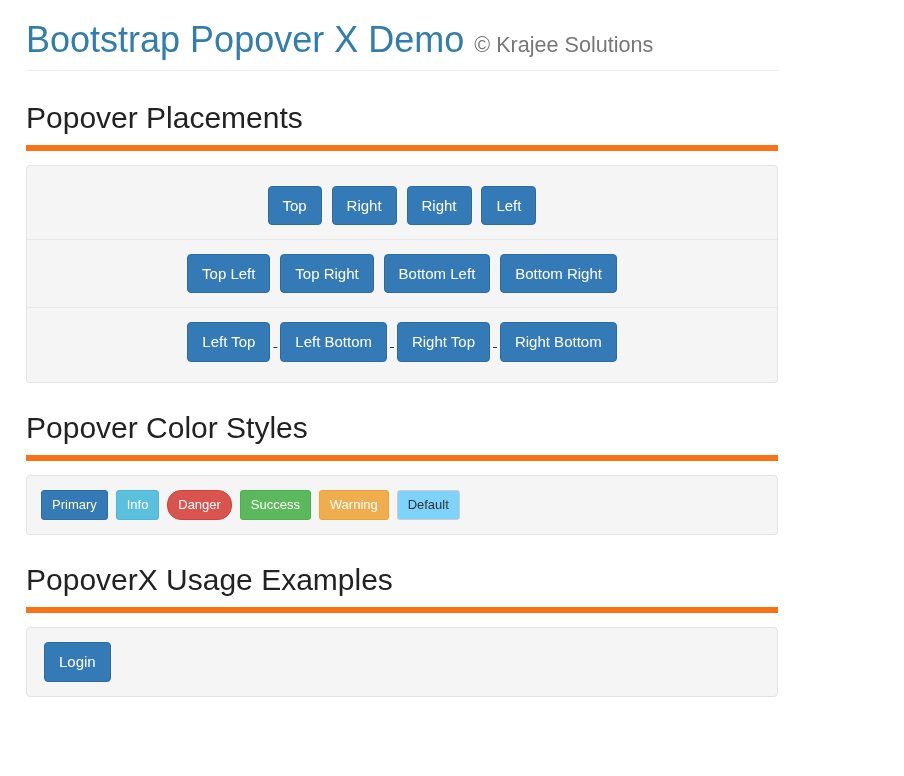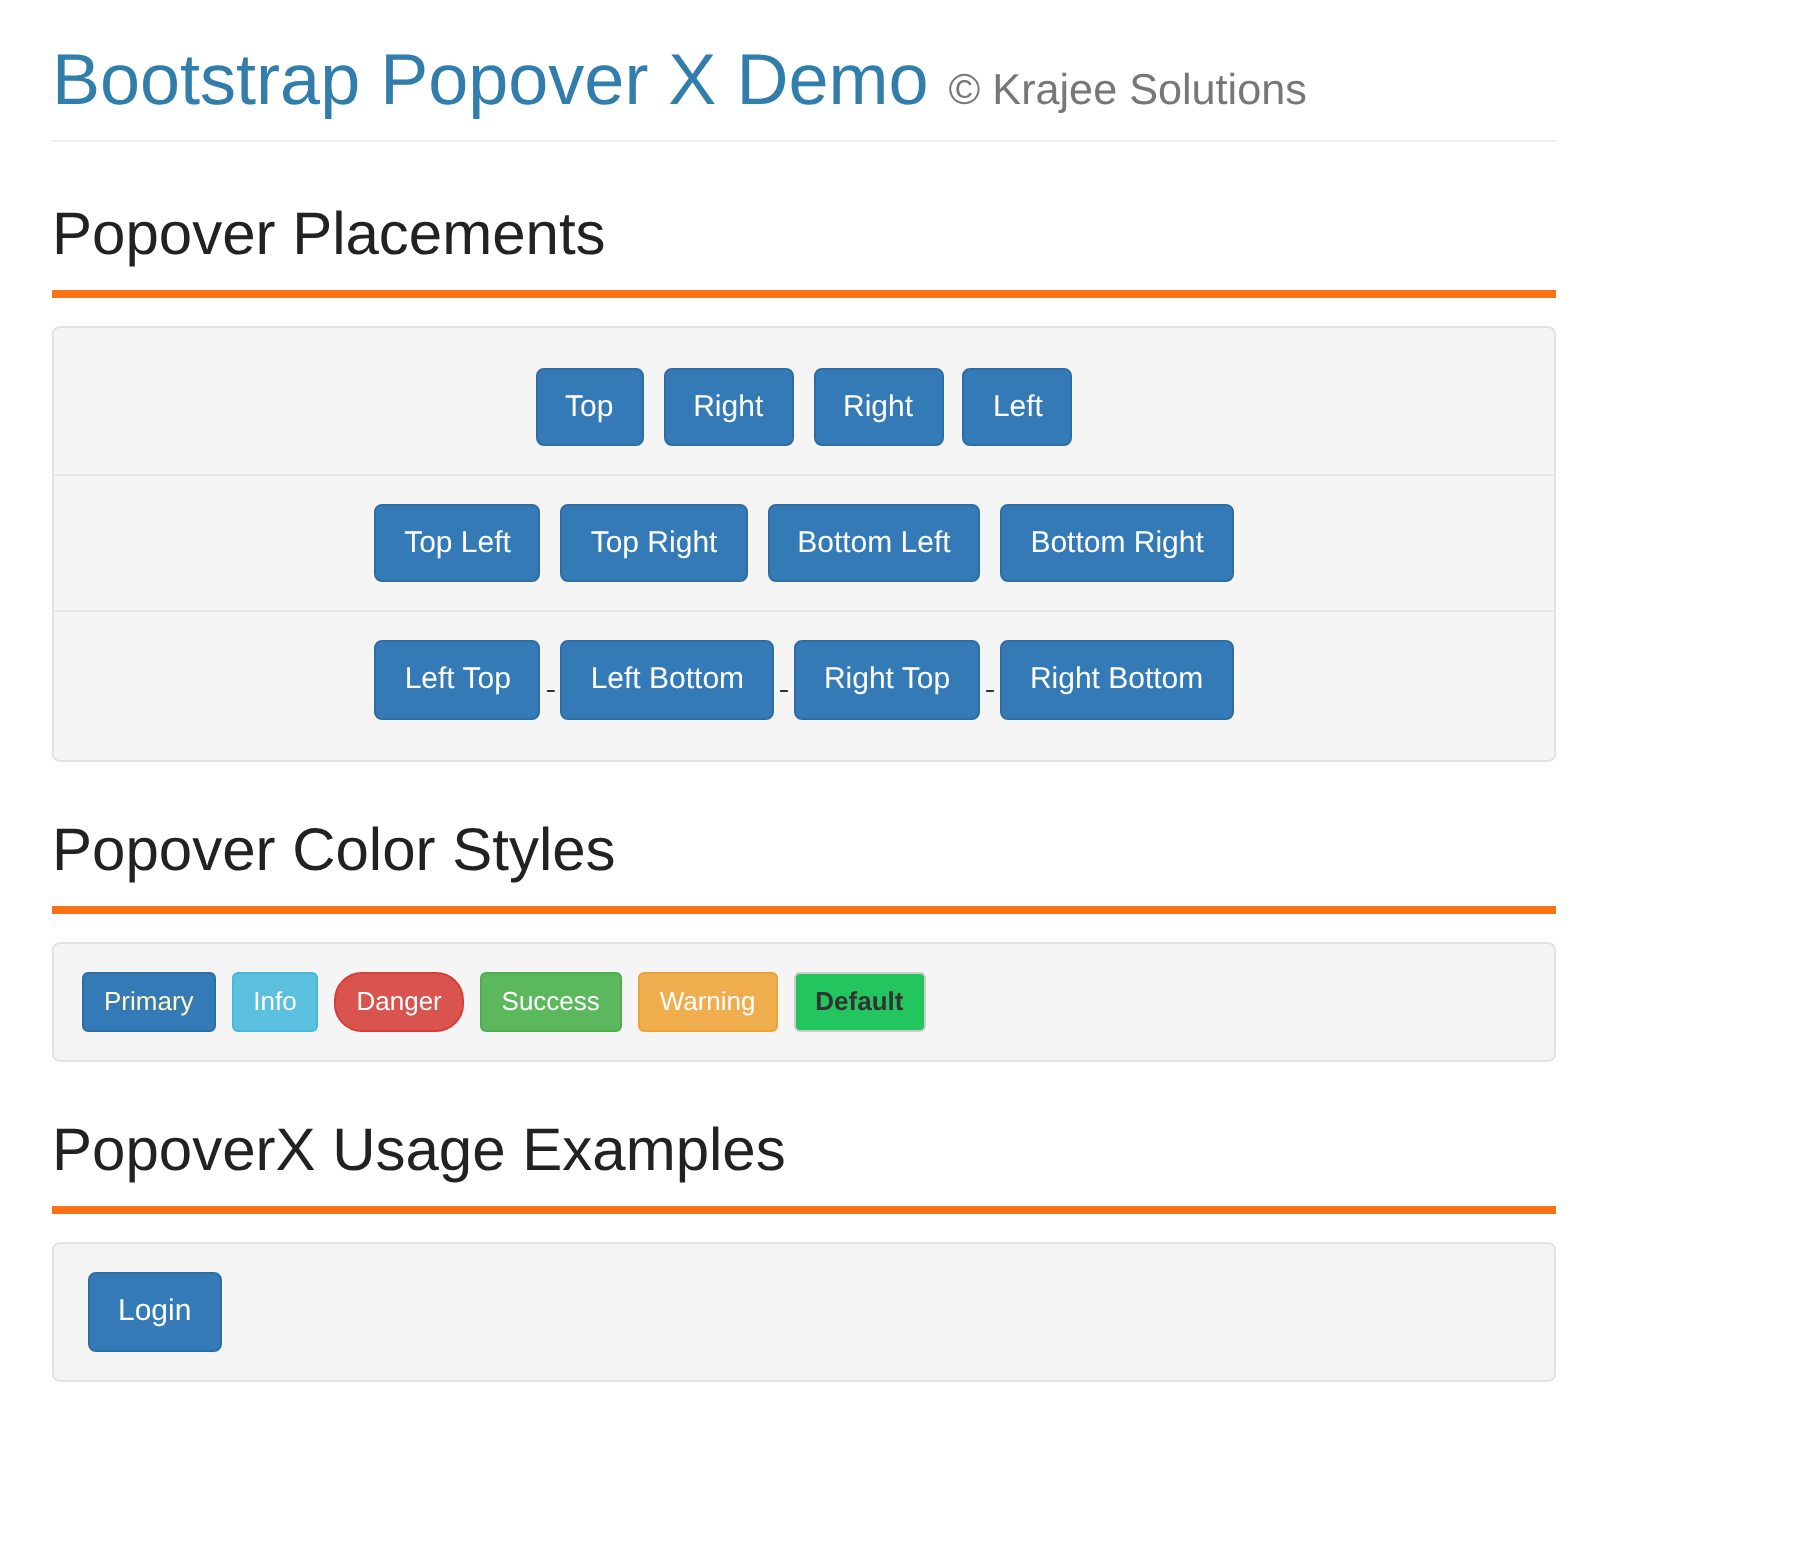--- a/index.html
+++ b/index.html
@@ -29,21 +29,21 @@
   .page-header h1 small {
     font-size: 0.6em;
     color: #777;
     font-weight: 400;
   }
   h2.section-title {
     font-size: 30px;
     font-weight: 500;
     color: #222;
     margin: 28px 0 14px 0;
-    border-bottom: 4px solid #f97316;
+    border-bottom: 6px solid #f97316;
     padding-bottom: 10px;
   }
   .well {
     background-color: #f5f5f5;
     border: 1px solid #e3e3e3;
     border-radius: 4px;
     padding: 19px;
     margin-bottom: 20px;
     min-height: 20px;
   }
@@ -79,21 +79,21 @@
     padding: 5px 10px;
     font-size: 13px;
     border-radius: 3px;
     margin: 0 4px 0 0;
   }
   .btn-primary { background-color: #337ab7; border-color: #2e6da4; color:#fef9c3; }
   .btn-info    { background-color: #5bc0de; border-color: #46b8da; color:#fff; }
   .btn-danger  { background-color: #d9534f; border-color: #d43f3a; color:#fff;border-radius:14px; }
   .btn-success { background-color: #5cb85c; border-color: #4cae4c; color:#fff; }
   .btn-warning { background-color: #f0ad4e; border-color: #eea236; color:#fff; }
-  .btn-default { background-color: #22c55e; border-color: #ccc; color:#333;font-weight:bold; }
+  .btn-default { background-color: #7dd3fc; border-color: #ccc; color:#333; }
   .styles-well {
     padding: 14px 14px;
   }
 </style>
 </head>
 <body>
 
 <div class="container">
 
   <div class="page-header">

